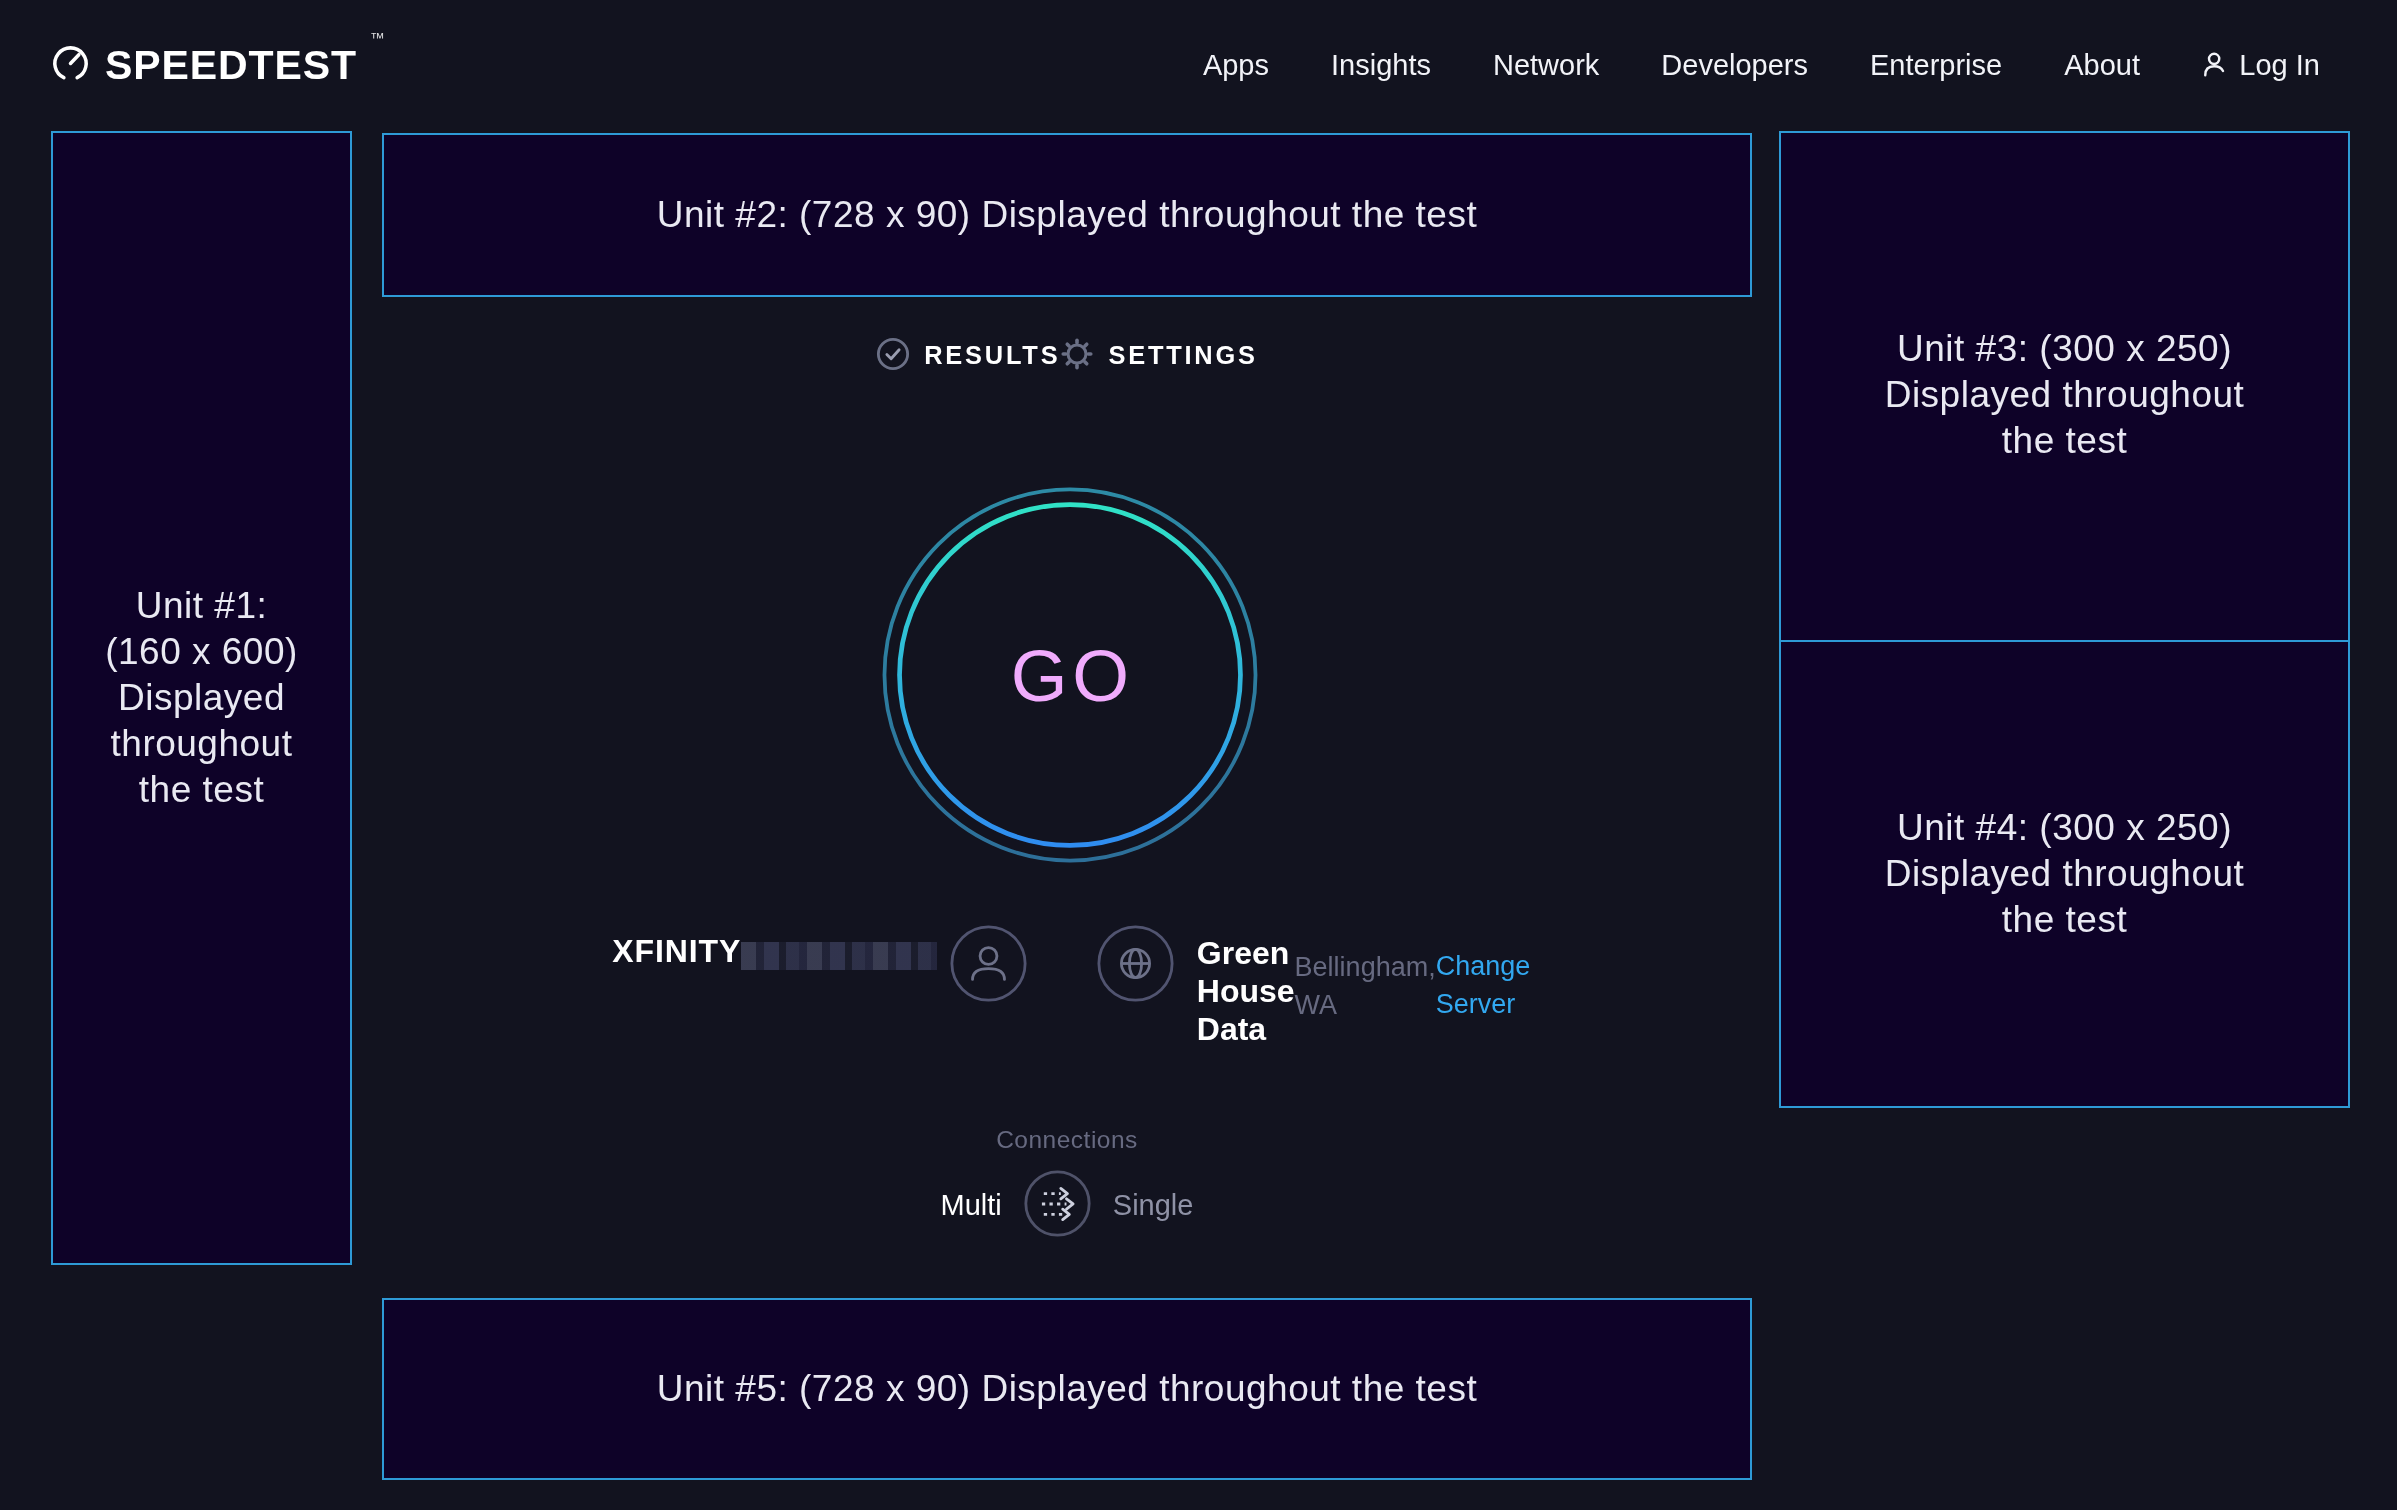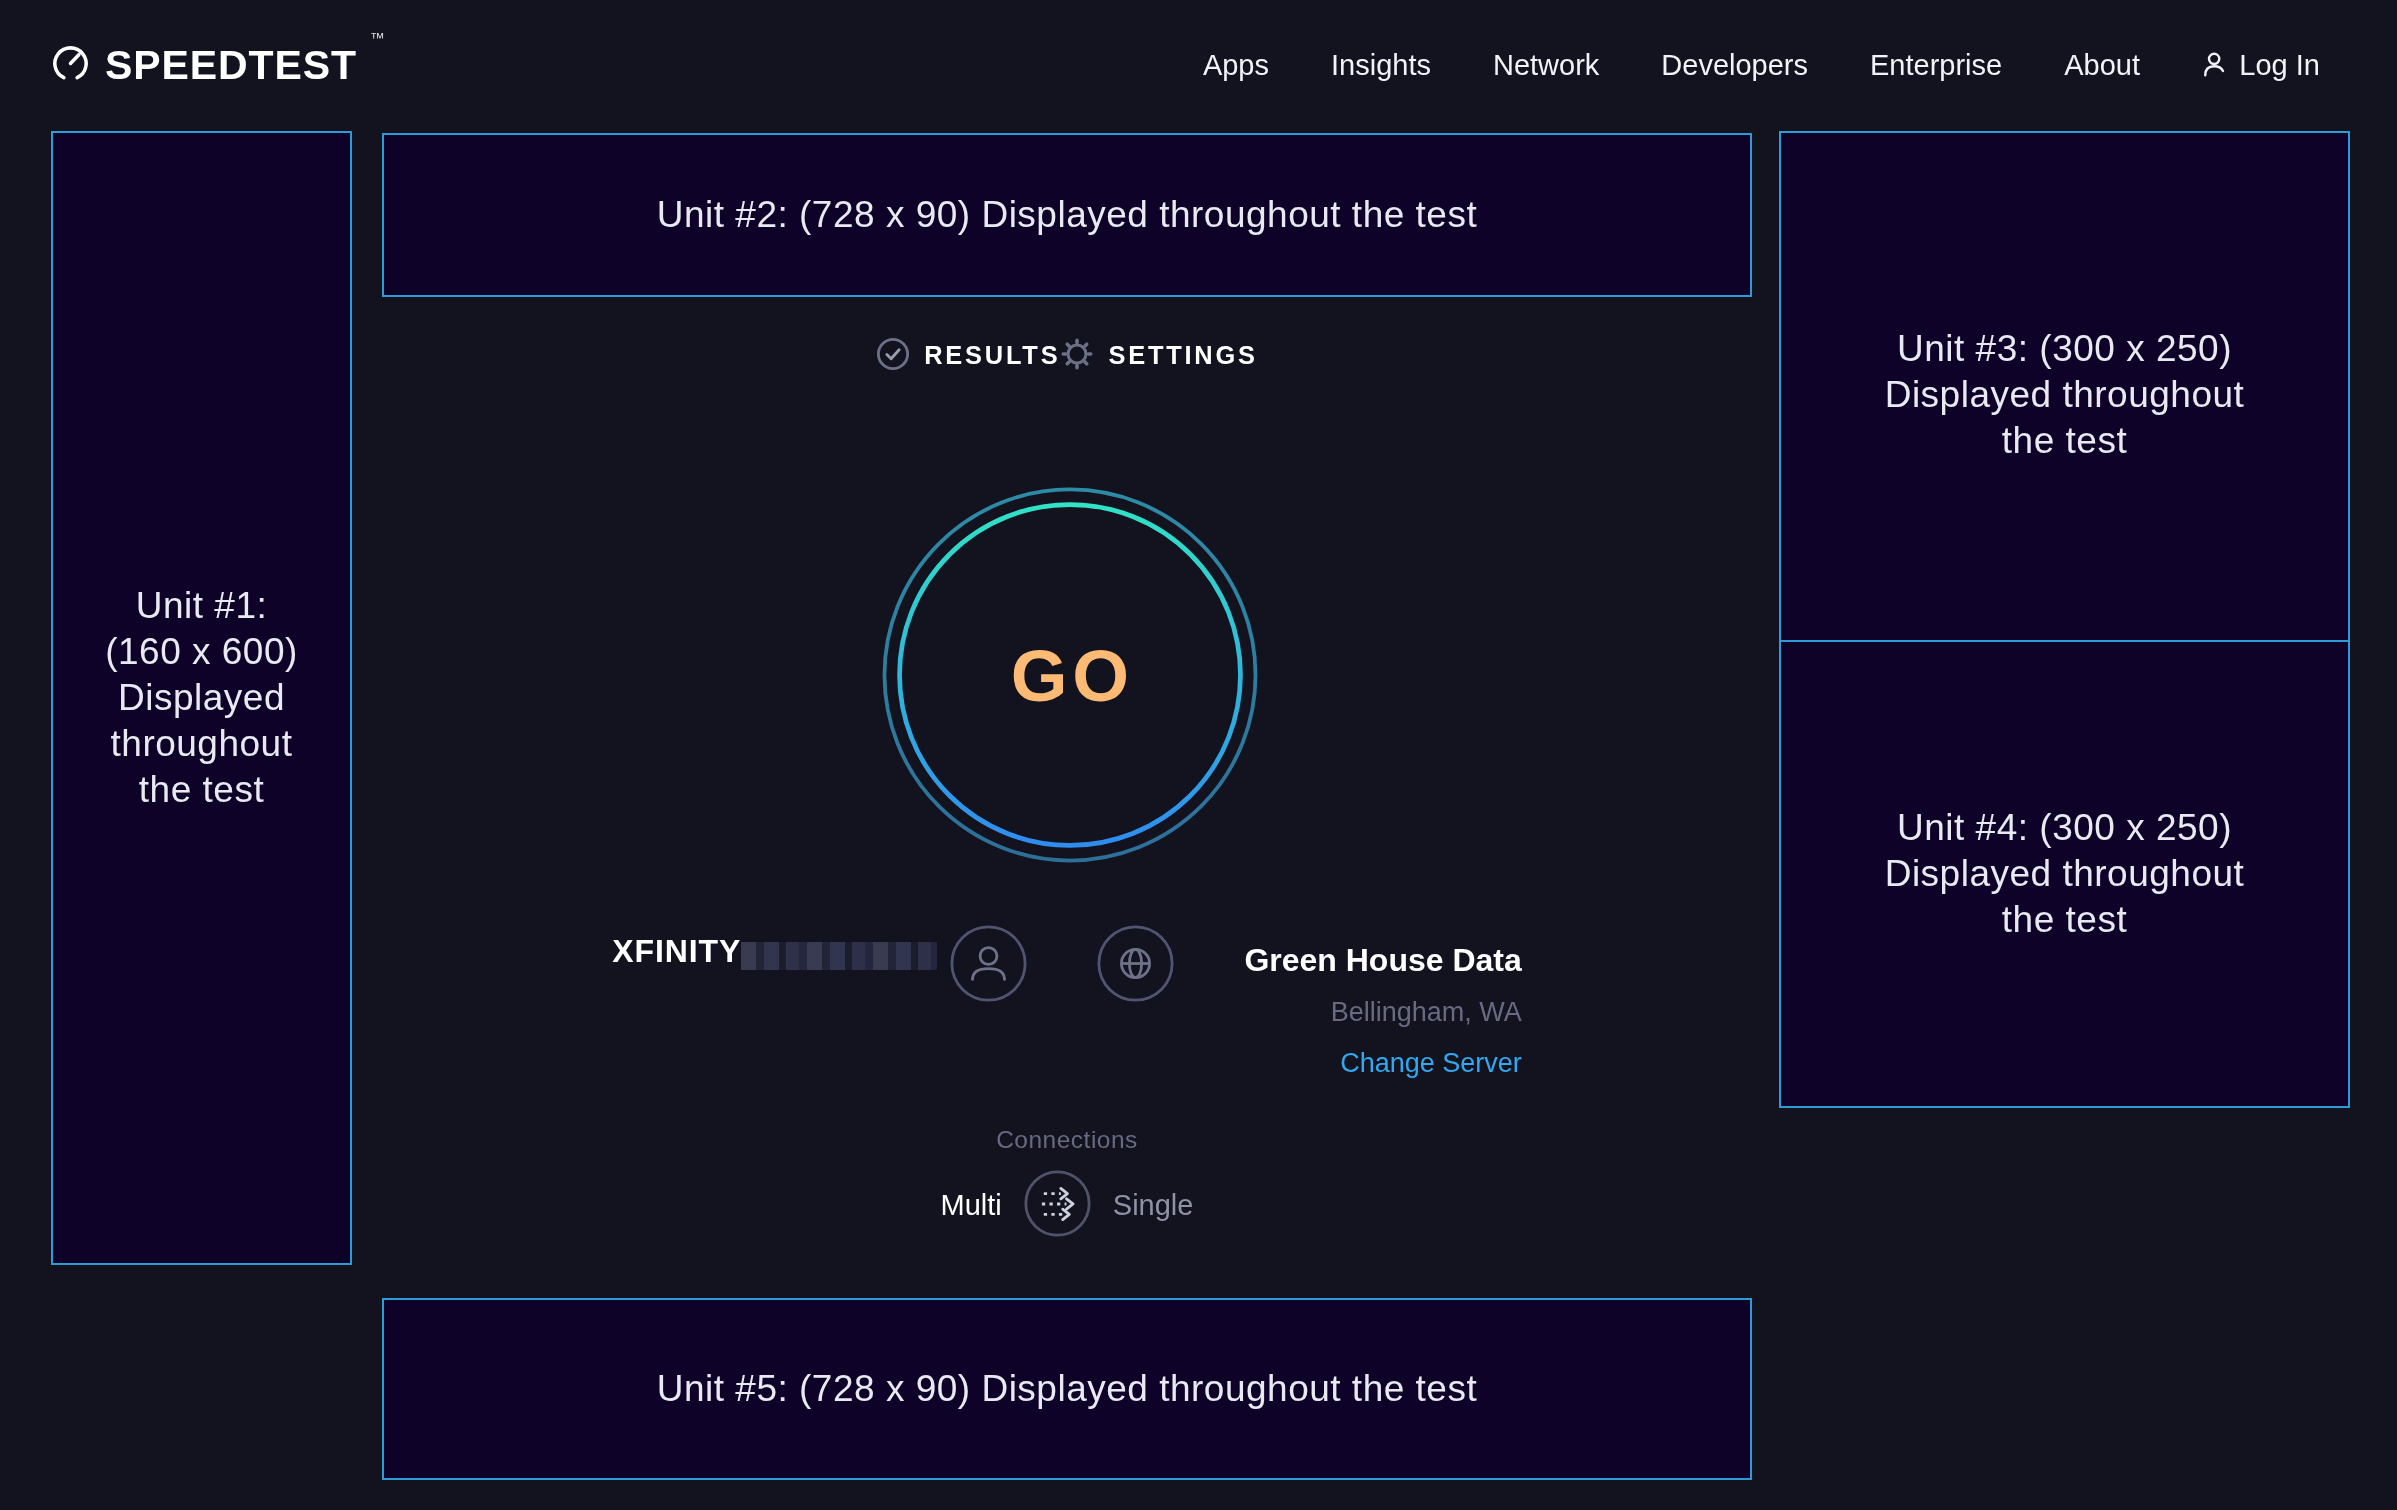--- a/index.html
+++ b/index.html
@@ -27,32 +27,32 @@
 
   
   .tabs{position:absolute;left:382px;top:337px;width:1370px;display:flex;justify-content:center;}
   .tab{display:flex;align-items:center;gap:14px;cursor:pointer;}
   .tab-label{font-size:25.4px;font-weight:bold;letter-spacing:2.8px;color:#ffffff;}
 
   
   .go{position:absolute;left:876px;top:481px;width:388px;height:388px;cursor:pointer;}
   .go svg{position:absolute;left:0;top:0;}
   .go-label{position:absolute;left:0;top:0;width:100%;height:100%;display:flex;align-items:center;justify-content:center;
-            font-size:73px;font-weight:bold;letter-spacing:4.7px;color:#fdba74;padding-left:4.7px;box-sizing:border-box;}
+            font-size:73px;font-weight:normal;letter-spacing:4.7px;color:#f0abfc;padding-left:4.7px;box-sizing:border-box;}
 
   
   .conninfo{position:absolute;left:382px;top:925px;width:1370px;display:flex;justify-content:center;align-items:flex-start;}
   .isp-col{width:325px;display:flex;align-items:flex-end;margin-top:5.6px;margin-right:13px;}
   .isp-name{font-size:32px;font-weight:600;letter-spacing:0.9px;color:#ffffff;line-height:38px;cursor:pointer;}
   .ip-redacted{margin-top:11.3px;width:203px;height:28px;opacity:.92;
       background:
         repeating-linear-gradient(90deg,#3c3f55 0 15px,#23253a 15px 22.6px,#343752 22.6px 38px,#1c1e2e 38px 45px,#30334c 45px 58px,#262840 58px 66px);}
   .avatar{width:77px;height:77px;flex:0 0 aupx;}
   .gap-mid{width:70px;}
-  .srv-col{width:325px;display:flex;flex-direction:column;align-items:flex-end;margin-top:16px;margin-left:22.6px;}
+  .srv-col{width:325px;display:flex;flex-direction:row;align-items:flex-start;margin-top:9px;margin-left:22.6px;}
   .srv-name{font-size:32px;font-weight:600;color:#ffffff;line-height:38px;}
   .srv-loc{font-size:27px;color:#676a81;line-height:38px;margin-top:14px;}
   .srv-change{font-size:27px;color:#32a8f0;line-height:38px;margin-top:13px;cursor:pointer;}
 
   
   .connections{position:absolute;left:382px;top:1126px;width:1370px;display:flex;flex-direction:column;align-items:center;}
   .conn-label{font-size:24.5px;color:#676a81;letter-spacing:0.5px;}
   .conn-row{margin-top:15px;display:flex;align-items:center;gap:21px;}
   .conn-multi{font-size:29px;color:#ffffff;cursor:pointer;}
   .conn-single{font-size:29px;color:#8f92a6;cursor:pointer;}

